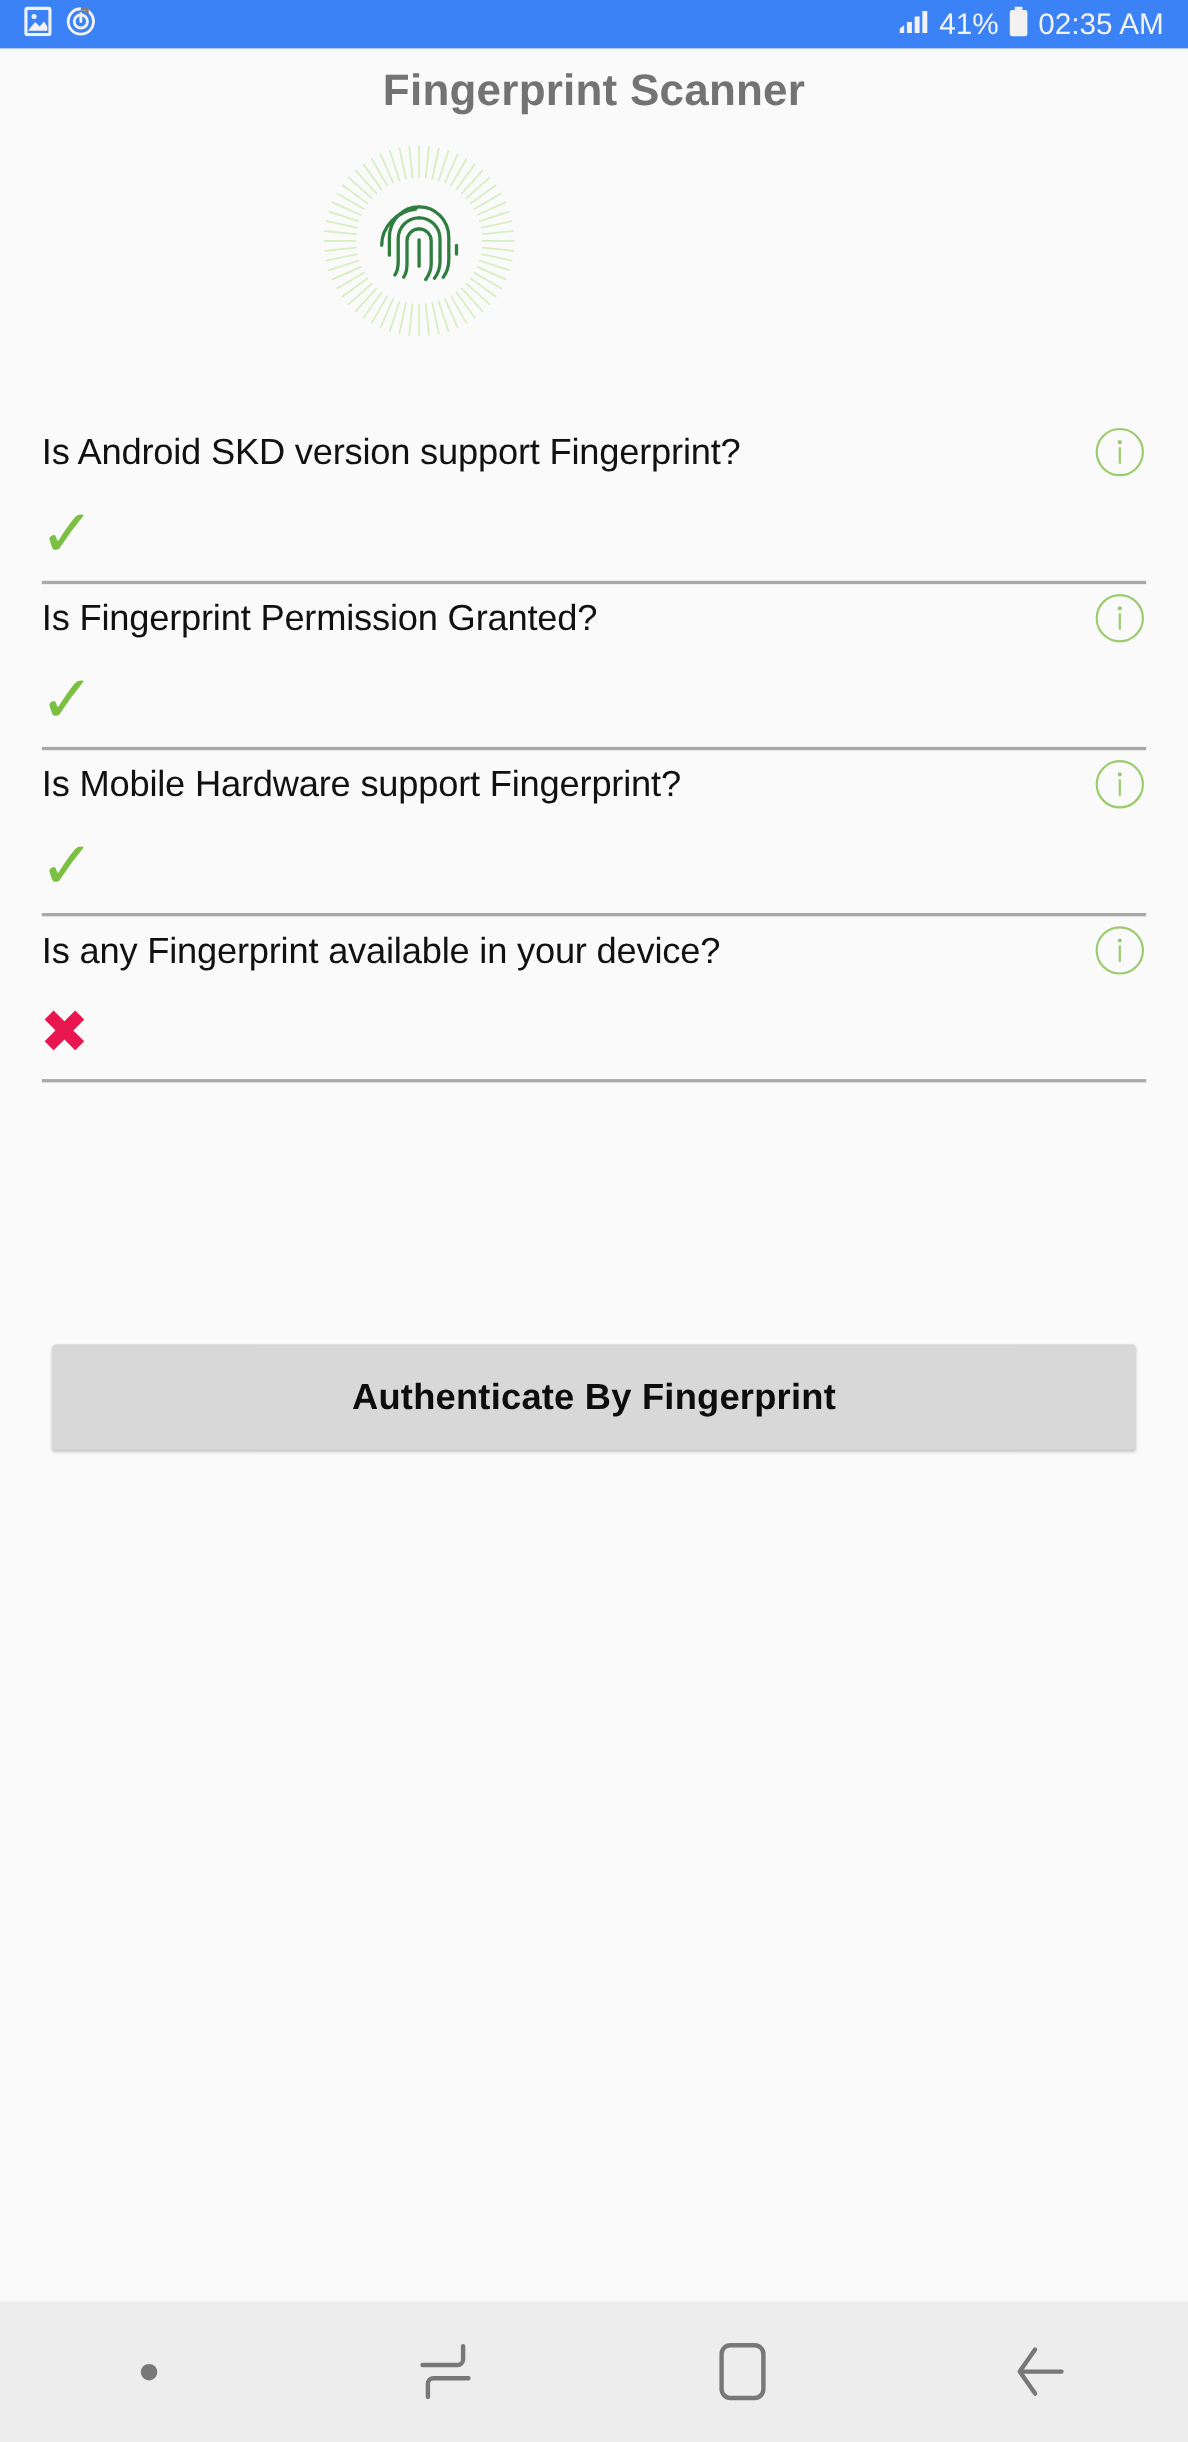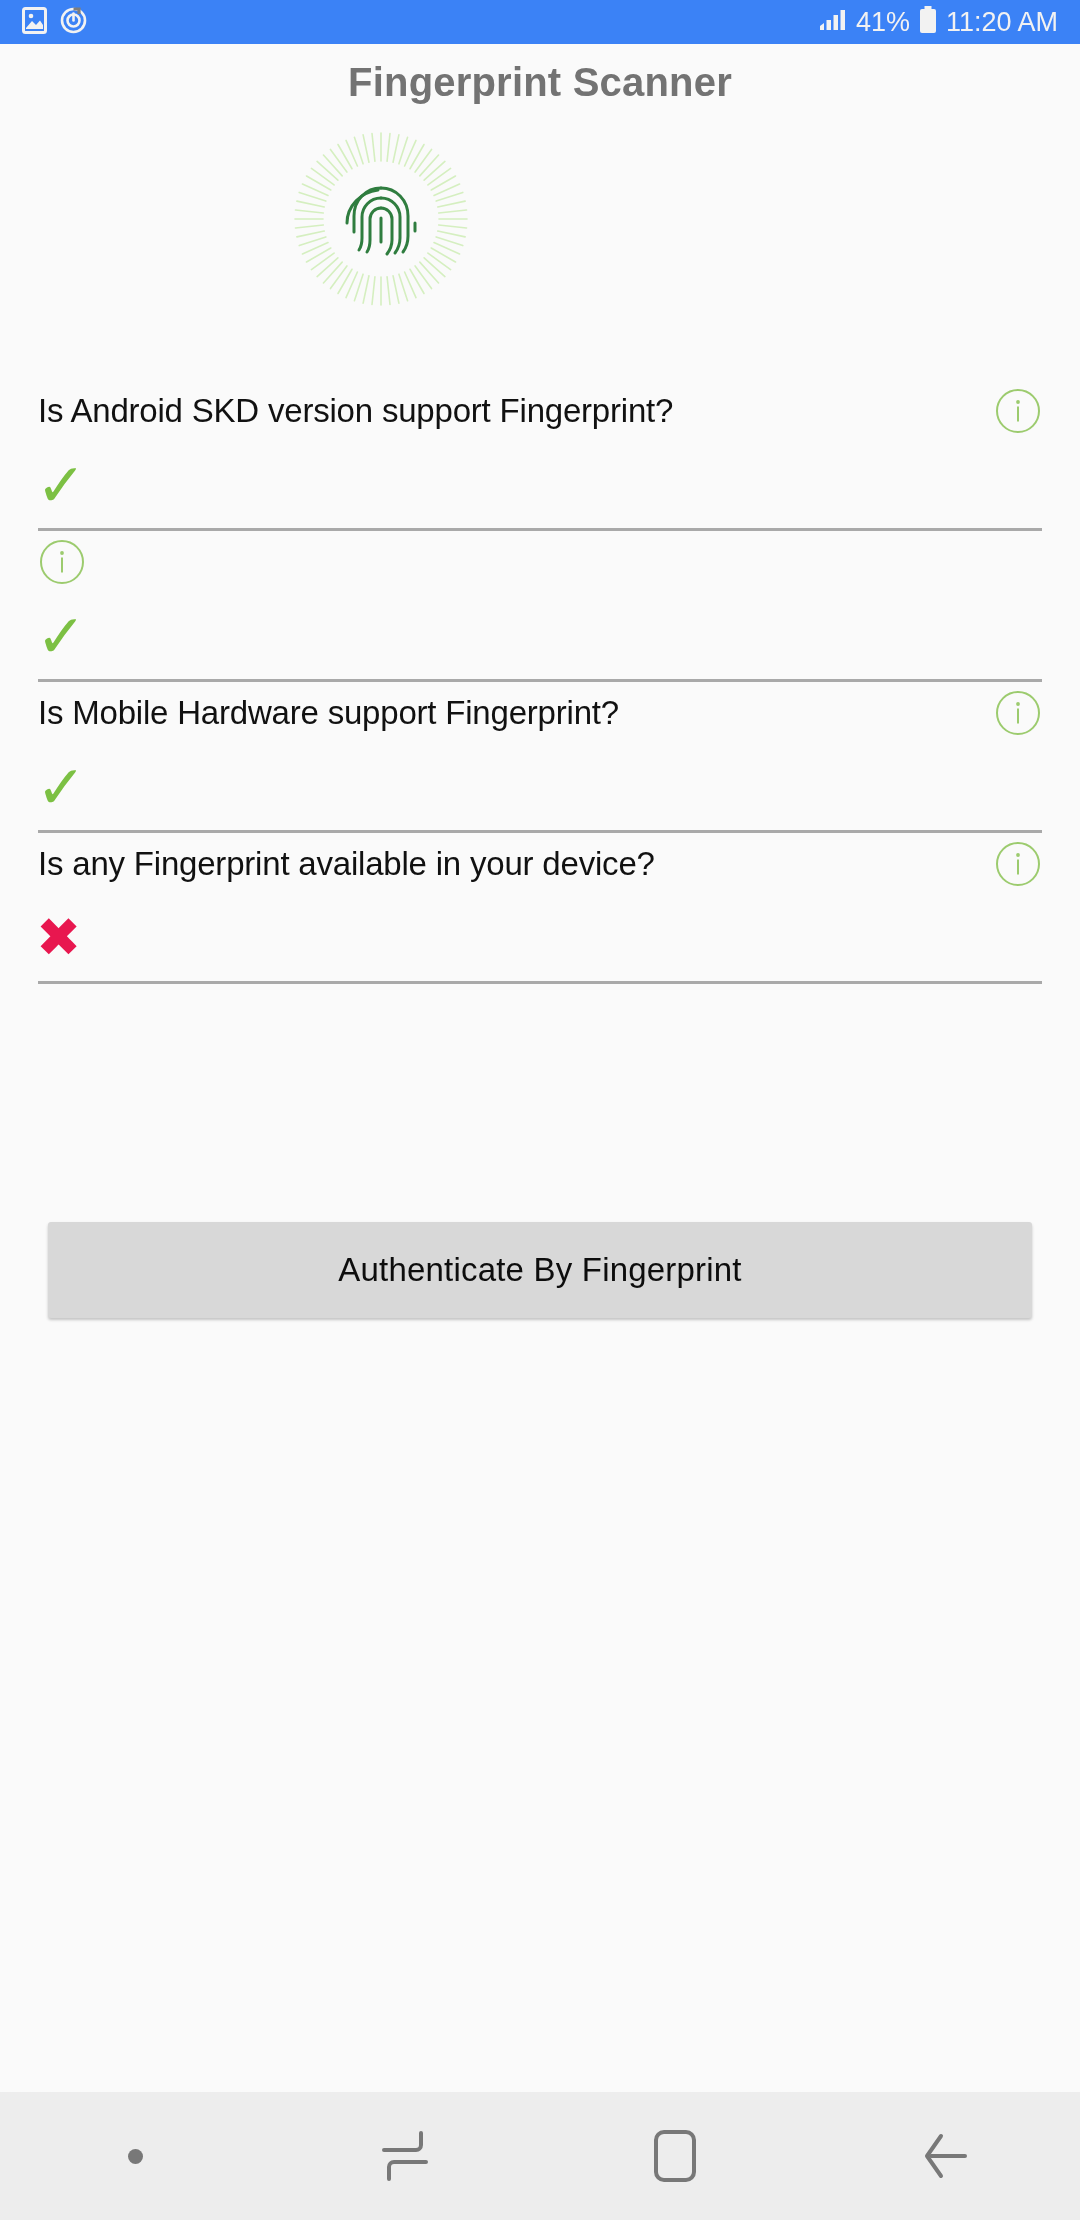--- a/index.html
+++ b/index.html
@@ -137,21 +137,21 @@
     top: 1222px;
     left: 48px;
     width: 984px;
     height: 96px;
     background: #d8d8d8;
     border: none;
     border-radius: 3px;
     box-shadow: 0 2px 3px rgba(0,0,0,0.22);
     font-family: "Liberation Sans", sans-serif;
     font-size: 33px;
-    font-weight: normal;
+    font-weight: bold;
     color: #0d0d0d;
     letter-spacing: 0.2px;
     cursor: pointer;
     padding: 0;
   }
 
   
   .nav-bar {
     position: absolute;
     left: 0;
@@ -207,21 +207,21 @@
         <rect x="21.5" y="2" width="4.5" height="20" fill="#f2f2f2"></rect>
       </svg>
     </span>
     <span class="sb-text">41%</span>
     <span class="sb-icon">
       <svg width="18" height="28" viewBox="0 0 18 28">
         <rect x="5.5" y="0" width="7" height="3" fill="#f2f2f2"></rect>
         <rect x="1" y="3" width="16" height="24" rx="2" fill="#f2f2f2"></rect>
       </svg>
     </span>
-    <span class="sb-text">11:20 AM</span>
+    <span class="sb-text">02:35 AM</span>
   </div>
 </div>
 
 <div class="app-title">Fingerprint Scanner</div>
 
 <div class="fp-wrap">
   <svg width="182" height="182" viewBox="0 0 182 182" aria-hidden="true">
     <g stroke="#d5efc0" stroke-width="1.6" stroke-linecap="round">
       <g transform="translate(91,91)">
         <line x1="0" y1="-58" x2="0" y2="-86" transform="rotate(0)"></line>
@@ -314,20 +314,21 @@
       </span>
     </div>
     <div class="qmark">
       <span class="mark-ok">✓</span>
     </div>
     <div class="divider"></div>
   </div>
 
   <div class="qrow">
     <div class="qhead">
+      <span class="qtext">Is Fingerprint Permission Granted?</span>
       <span class="info-btn">
         <svg width="48" height="48" viewBox="0 0 48 48">
           <circle cx="24" cy="24" r="21" fill="none" stroke="#9ccb6e" stroke-width="2"></circle>
           <circle cx="24" cy="15" r="1.9" fill="#9ccb6e"></circle>
           <rect x="23" y="19.5" width="2" height="15" fill="#9ccb6e"></rect>
         </svg>
       </span>
     </div>
     <div class="qmark">
       <span class="mark-ok">✓</span>

